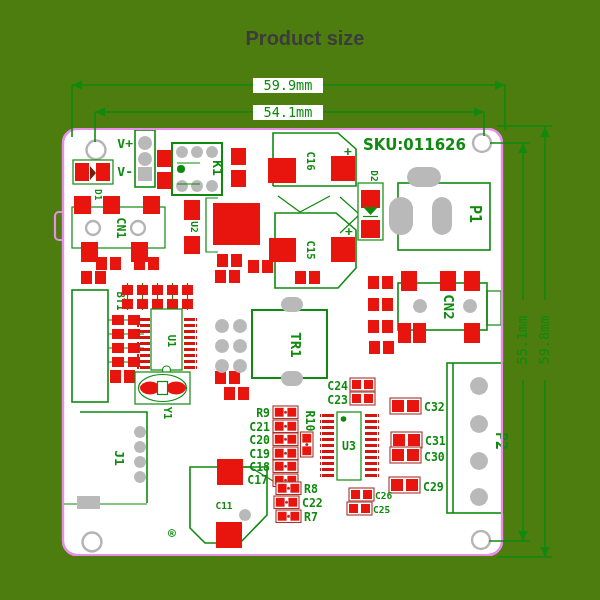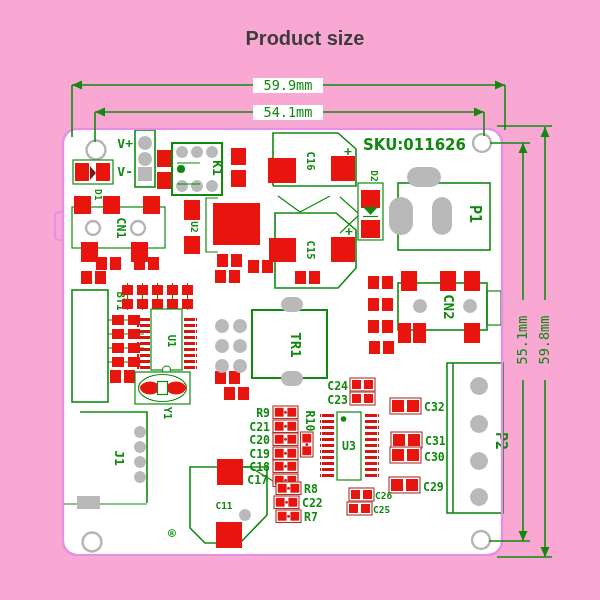--- a/index.html
+++ b/index.html
@@ -1,16 +1,16 @@
 <!DOCTYPE html>
 <html><head>
 <meta charset="utf-8">
 <style>
   html,body{margin:0;padding:0;background:#ffffff;}
-  .canvas{position:relative;width:600px;height:600px;background:#f9a8d4;overflow:hidden;
+  .canvas{position:relative;width:600px;height:600px;background:#4d7c0f;overflow:hidden;
           font-family:"DejaVu Sans", sans-serif;text-align:right;}
   svg{position:absolute;left:0;top:0;}
   .title{fill:#3c3c3c;font-family:"Liberation Sans", sans-serif;font-weight:bold;font-size:20px;}
   .sku{fill:#0f8a0f;font-family:"DejaVu Sans", sans-serif;font-weight:bold;font-size:15px;}
   .dim{fill:#0f8a0f;font-family:"DejaVu Sans Mono", monospace;font-size:13.5px;font-weight:500;}
   .ref{fill:#0f8a0f;font-family:"DejaVu Sans Mono", monospace;font-weight:bold;}
   .fs9{font-size:9.5px}.fs10{font-size:10.5px}.fs11{font-size:11.5px}.fs13{font-size:13px}
   .fs14{font-size:14px}.fs15{font-size:15px}
   .sg{stroke:#0f8a0f;stroke-width:1.6;fill:none;}
   .sgf{stroke:#0f8a0f;stroke-width:1.6;fill:#ffffff;}

